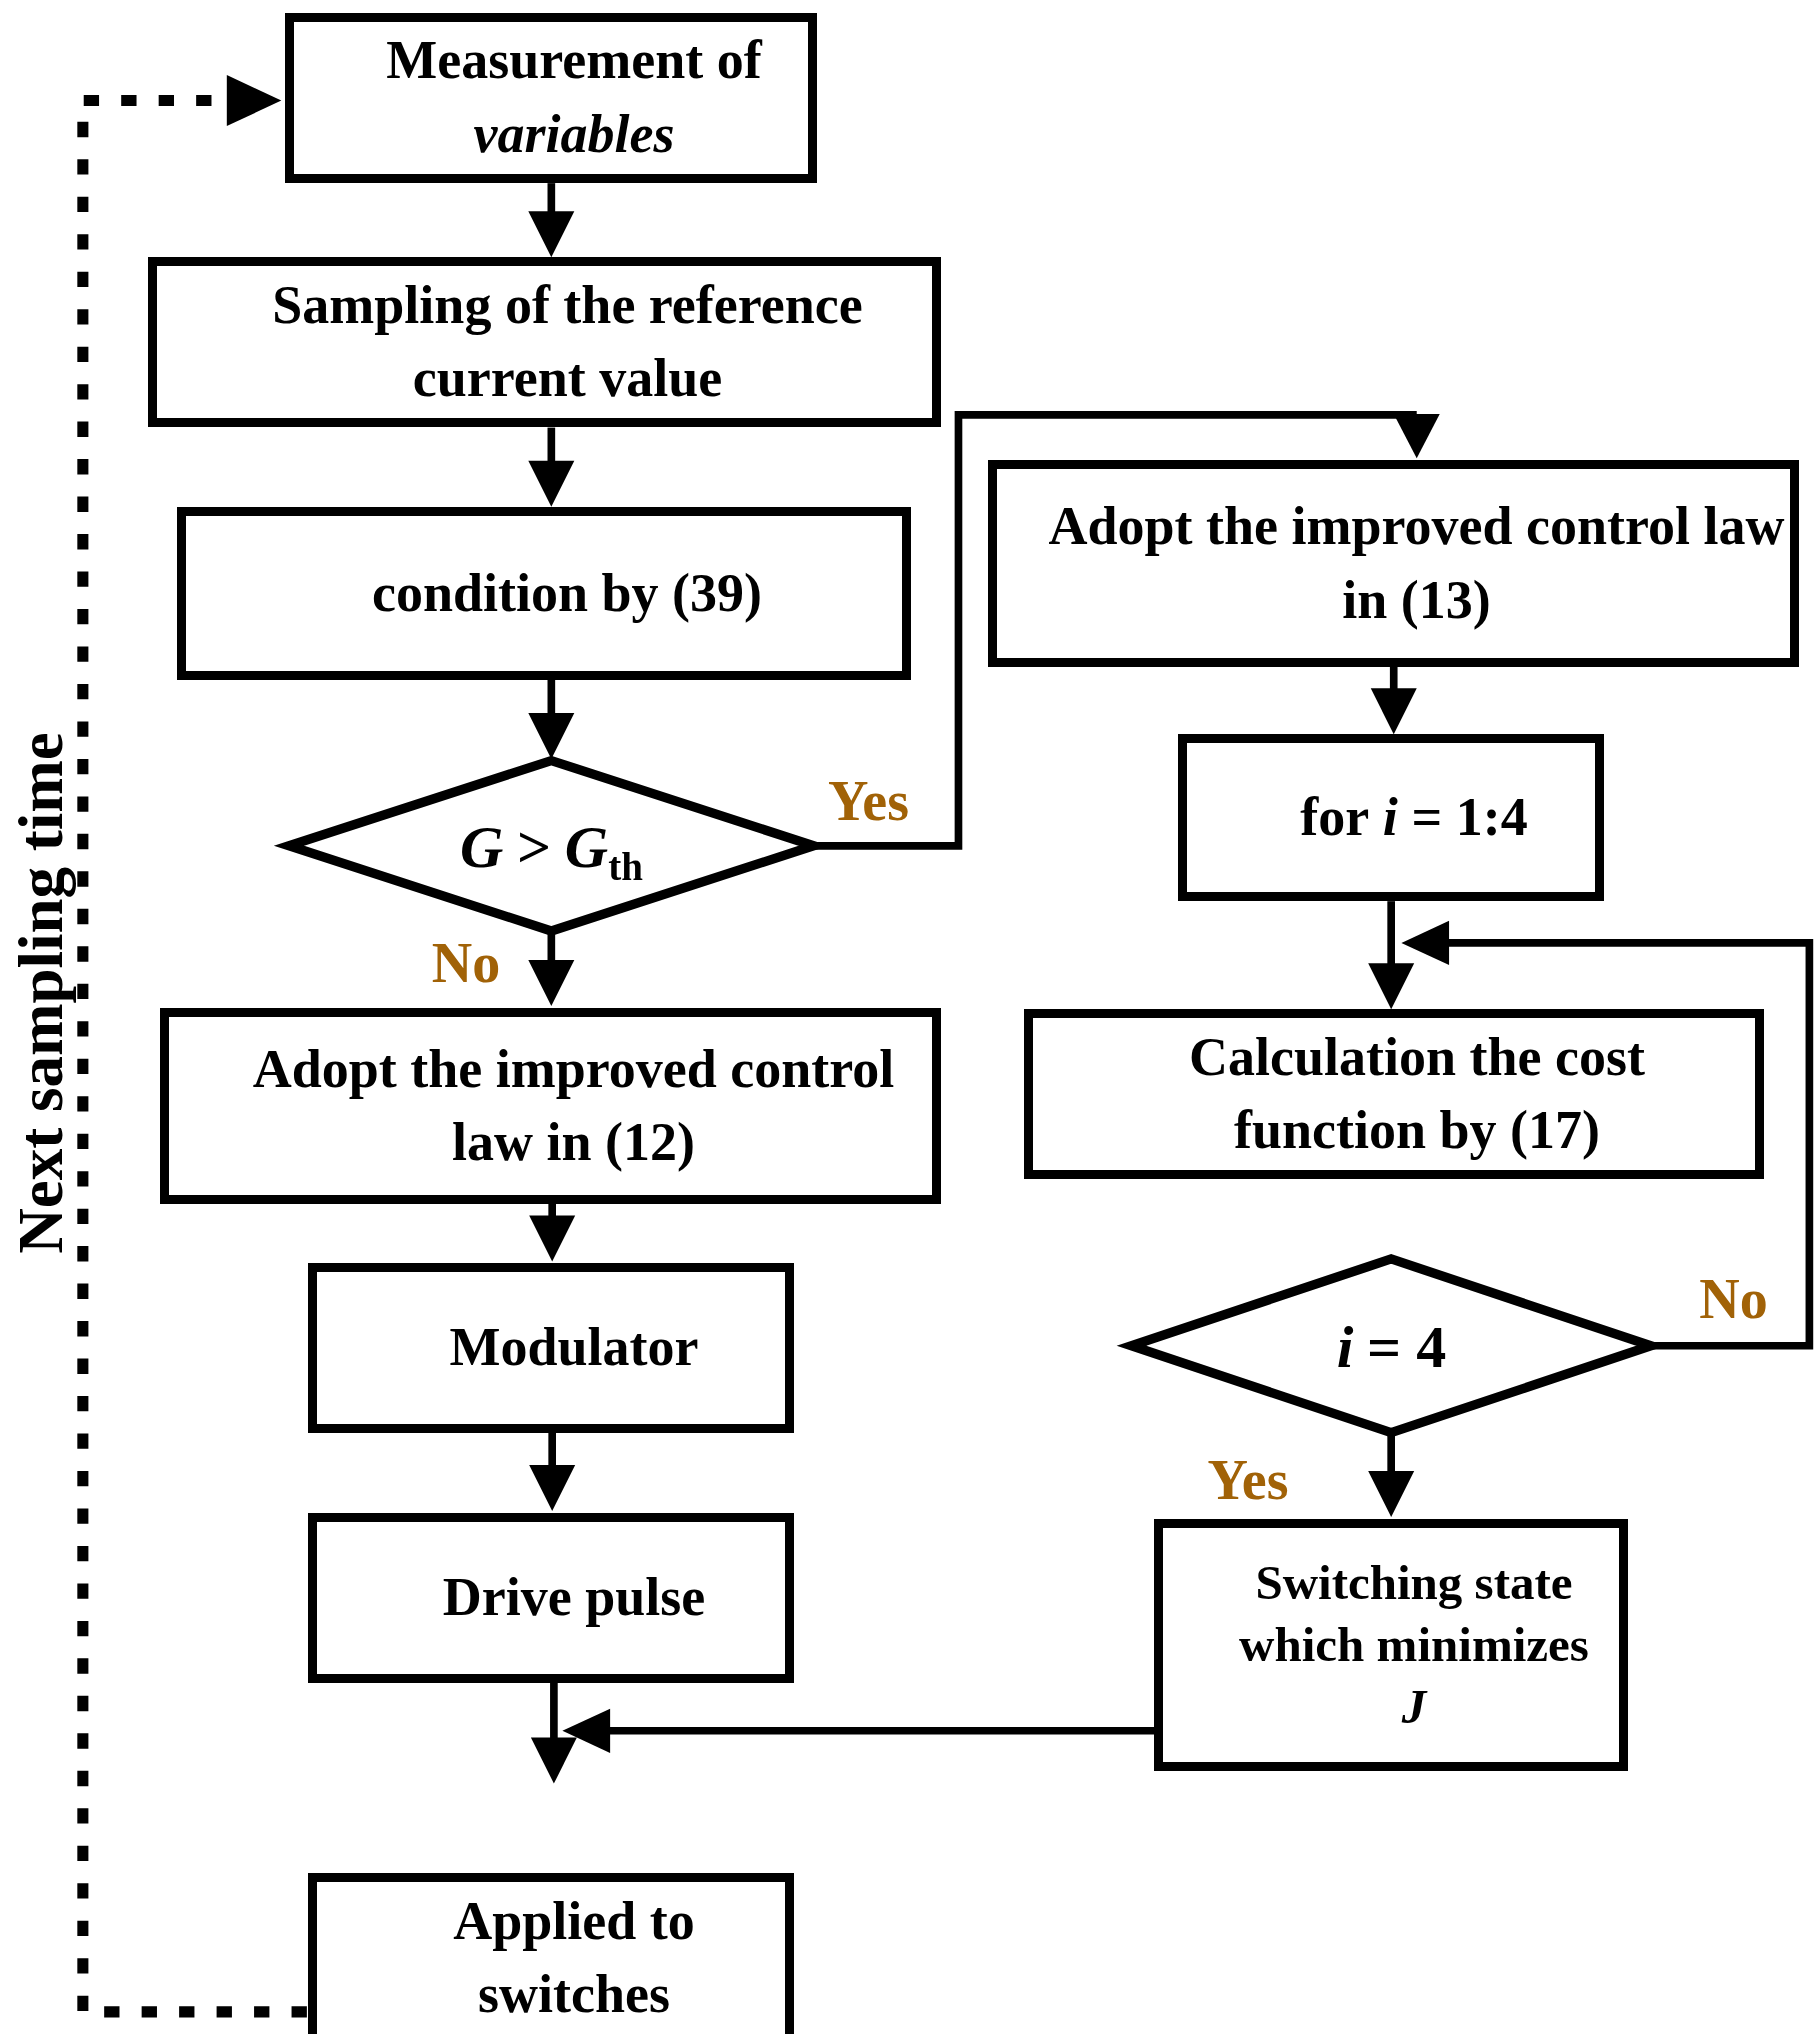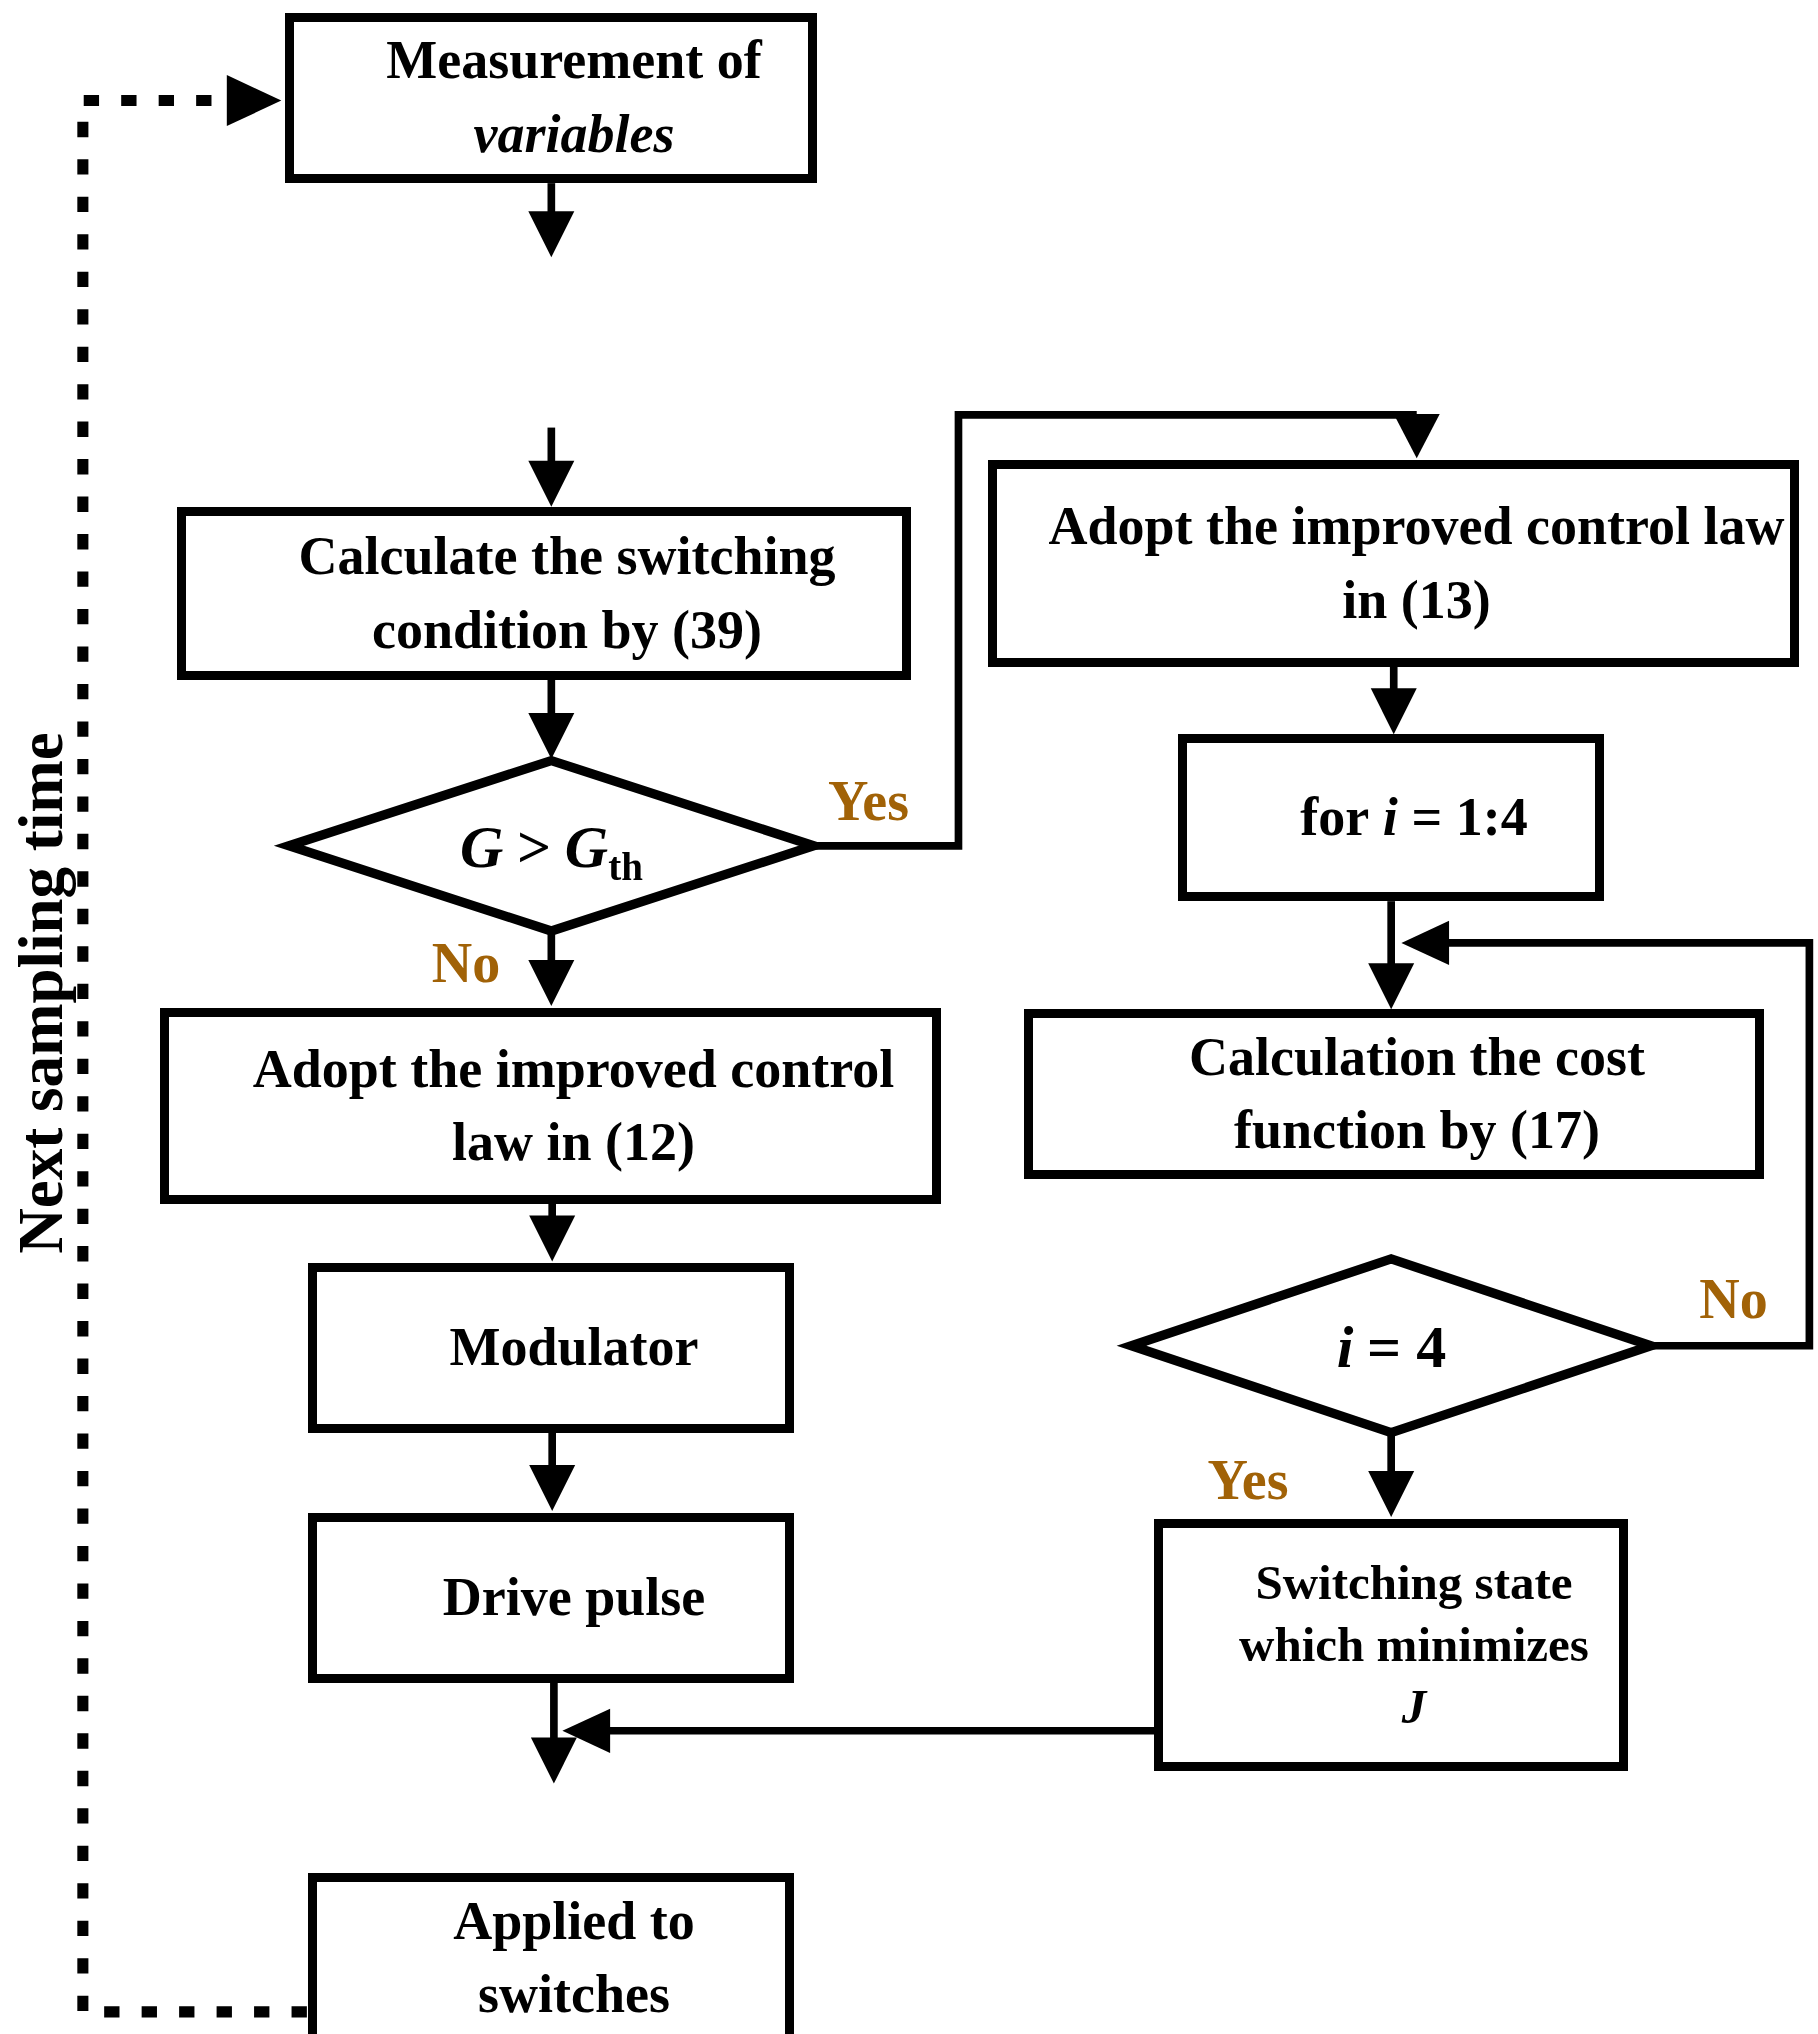--- a/index.html
+++ b/index.html
@@ -89,23 +89,26 @@
 
     <path class="dash" d="M647,2297 L647,2362 L97,2362 L97,118 L262,118"></path>
     <polygon class="head" points="330,118 266,88 266,148"></polygon>
   </svg>
 
   <div class="box" style="left:285px; top:12.8px; width:532px; height:170px;">
     <div class="ln">Measurement of</div>
     <div class="ln it">variables</div>
   </div>
 
+  <div class="box" style="left:148px; top:257px; width:793px; height:170px;">
+    <div class="ln">Sampling of the reference</div>
+    <div class="ln">current value</div>
+  </div>
 
   <div class="box" style="left:177px; top:507px; width:734px; height:173px;">
-    <div class="ln">Calculate the switching</div>
     <div class="ln">condition by (39)</div>
   </div>
 
   <div class="box" style="left:160px; top:1008px; width:781px; height:196px;">
     <div class="ln">Adopt the improved control</div>
     <div class="ln">law in (12)</div>
   </div>
 
   <div class="box" style="left:308px; top:1263px; width:486px; height:170px;text-align:right;">
     <div class="ln">Modulator</div>

